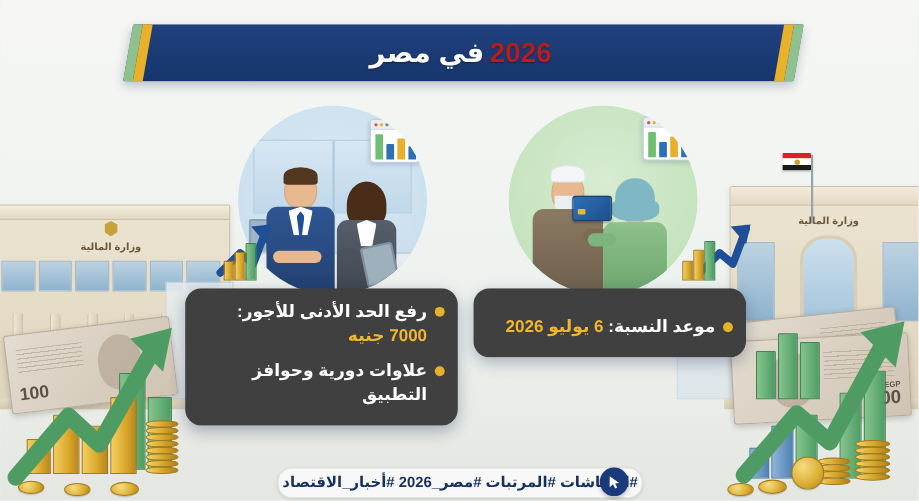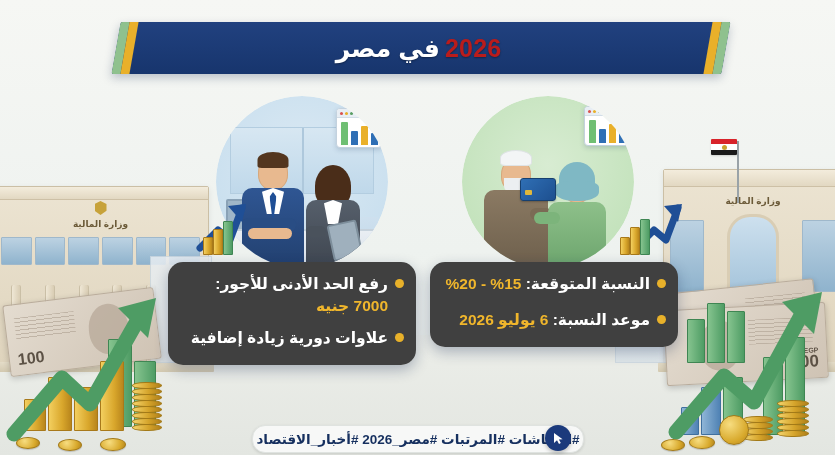--- a/index.html
+++ b/index.html
@@ -424,34 +424,27 @@
     <div class="body">
       <div class="bullet">
         <span class="dot"></span>
         <span class="txt">
           <span>رفع الحد الأدنى للأجور:</span>
           <span class="val">7000 جنيه</span>
         </span>
       </div>
       <div class="bullet">
         <span class="dot"></span>
-        <span class="txt">علاوات دورية زيادة إضافية</span>
+        <span class="txt">علاوات دورية وحوافز التطبيق</span>
       </div>
     </div>
   </div>
 
   <div class="card card-right">
     <div class="body">
-      <div class="bullet">
-        <span class="dot"></span>
-        <span class="txt">
-          <span>النسبة المتوقعة:</span>
-          <span class="val">15% - 20%</span>
-        </span>
-      </div>
       <div class="bullet" style="margin-top:14px;">
         <span class="dot"></span>
         <span class="txt">
           <span>موعد النسبة:</span>
           <span class="val">6 يوليو 2026</span>
         </span>
       </div>
     </div>
   </div>
 

